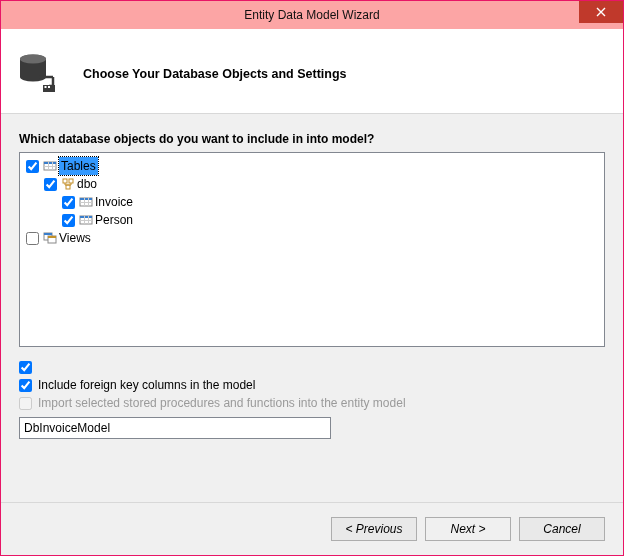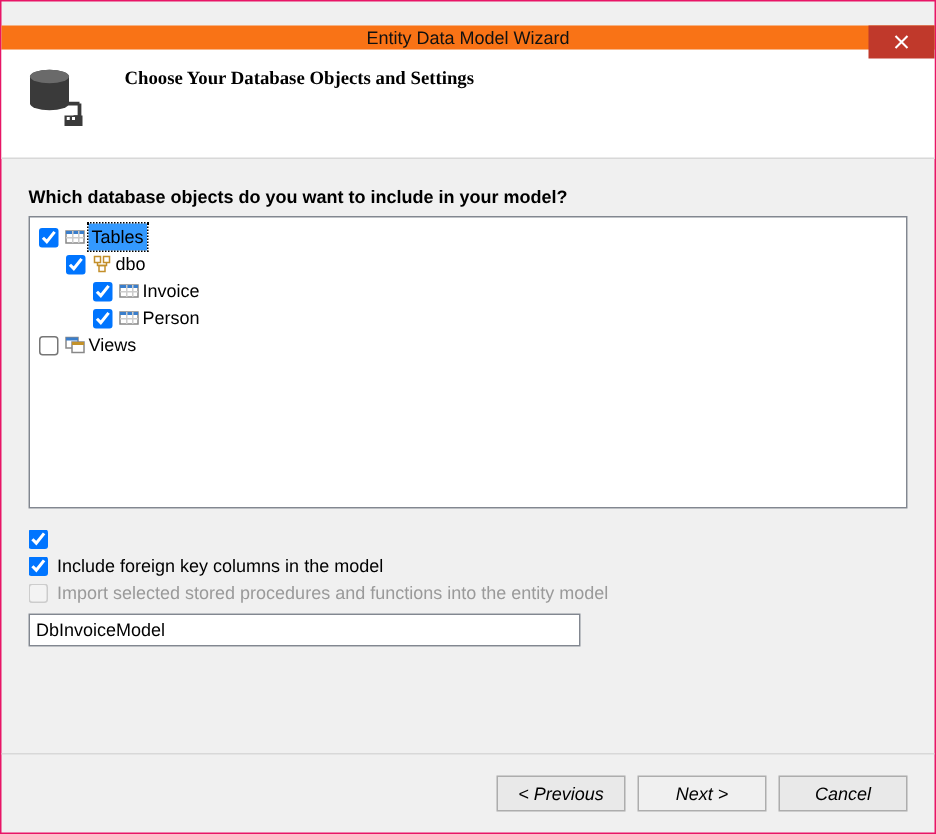--- a/index.html
+++ b/index.html
@@ -10,47 +10,45 @@
     background: #888;
     width: 624px; height: 556px; overflow: hidden;
   }
   .window {
     width: 624px; height: 556px;
     background: #f0f0f0;
     border: 1px solid #e81566;
     display: flex; flex-direction: column;
   }
   .titlebar {
-    height: 16px;
-    background: #f97316;
+    height: 28px;
+    background: #fca5a5;
     display: flex; align-items: center;
     position: relative;
     color: #fff;
-    margin-top: 16px;
   }
   .titlebar .title {
     position: absolute; left: 0; right: 0;
     text-align: center;
     font-size: 12px;
     color: #111;
   }
   .close-btn {
     position: absolute; right: 0; top: 0;
     width: 44px; height: 22px;
     background: #c0392b;
     display: flex; align-items: center; justify-content: center;
     color: #fff; font-size: 13px;
     cursor: pointer;
   }
   .header {
-    display: flex; align-items: flex-start;
-    padding: 12px 16px 18px 16px;
+    display: flex; align-items: center;
+    padding: 24px 16px 18px 16px;
     border-bottom: 1px solid #d8d8d8;
     background: #fff;
-    font-family: Liberation Serif, serif;
   }
   .header .db-icon { width: 42px; height: 42px; margin-right: 24px; flex-shrink:0; }
   .header .heading { font-weight: bold; font-size: 12.5px; color: #000; }
   .content { flex: 1; padding: 18px 18px 0 18px; display:flex; flex-direction:column; }
   .prompt { font-weight: bold; margin-bottom: 6px; font-size: 12px; }
   .treebox {
     background: #fff; border: 1px solid #828790;
     height: 195px; overflow: auto;
     padding: 4px 6px;
     font-size: 12px;
@@ -61,21 +59,21 @@
   .node-row { display: flex; align-items: center; gap: 2px; }
   .node-row input[type=checkbox] { margin: 0 2px 0 0; width:13px; height:13px; }
   .tree-icon { width: 14px; height: 14px; display:inline-flex; align-items:center; justify-content:center; flex-shrink:0; }
   .sel { background: #3399ff; color: #000000; padding: 0 2px; outline:1px dotted #000;}
   .options { margin-top: 10px; }
   .opt-row { display:flex; align-items:center; margin: 4px 0; font-size:12px; }
   .opt-row input { margin: 0 6px 0 0; width:13px; height:13px;}
   .opt-row.disabled { color:#9a9a9a; }
   .ns-label { margin-top: 10px; font-size:12px; }
   .ns-input {
-    width: 368px; height: 22px;
+    width: 312px; height: 22px;
     border: 1px solid #828790; background:#fff;
     padding: 2px 4px; font-size:12px; font-family:inherit;
     margin-top:3px;
   }
   .footer {
     border-top: 1px solid #d8d8d8;
     padding: 14px 18px;
     display:flex; justify-content:flex-end; gap:8px;
   }
   .btn {
@@ -114,21 +112,21 @@
         <path d="M22 24 h14 M36 24 v9 h-4" stroke="#3a3a3a" stroke-width="2.5" fill="none"></path>
         <path d="M26 32 h12 v7 h-12 z" fill="#3a3a3a"></path>
         <rect x="27.5" y="33" width="2" height="2" fill="#fff"></rect>
         <rect x="31" y="33" width="2" height="2" fill="#fff"></rect>
       </svg>
     </span>
     <div class="heading">Choose Your Database Objects and Settings</div>
   </div>
 
   <div class="content">
-    <div class="prompt">Which database objects do you want to include in your model?</div>
+    <div class="prompt">Which database objects do you want to include in into model?</div>
 
     <div class="treebox tree">
       <ul>
         <li>
           <div class="node-row">
             <input type="checkbox" checked="" style="">
             <span class="tree-icon">
               <svg width="14" height="14" viewBox="0 0 14 14">
                   <rect x="1" y="3" width="12" height="8" fill="#fff" stroke="#888"></rect>
                   <rect x="1" y="3" width="12" height="2" fill="#3a7ecb"></rect>

